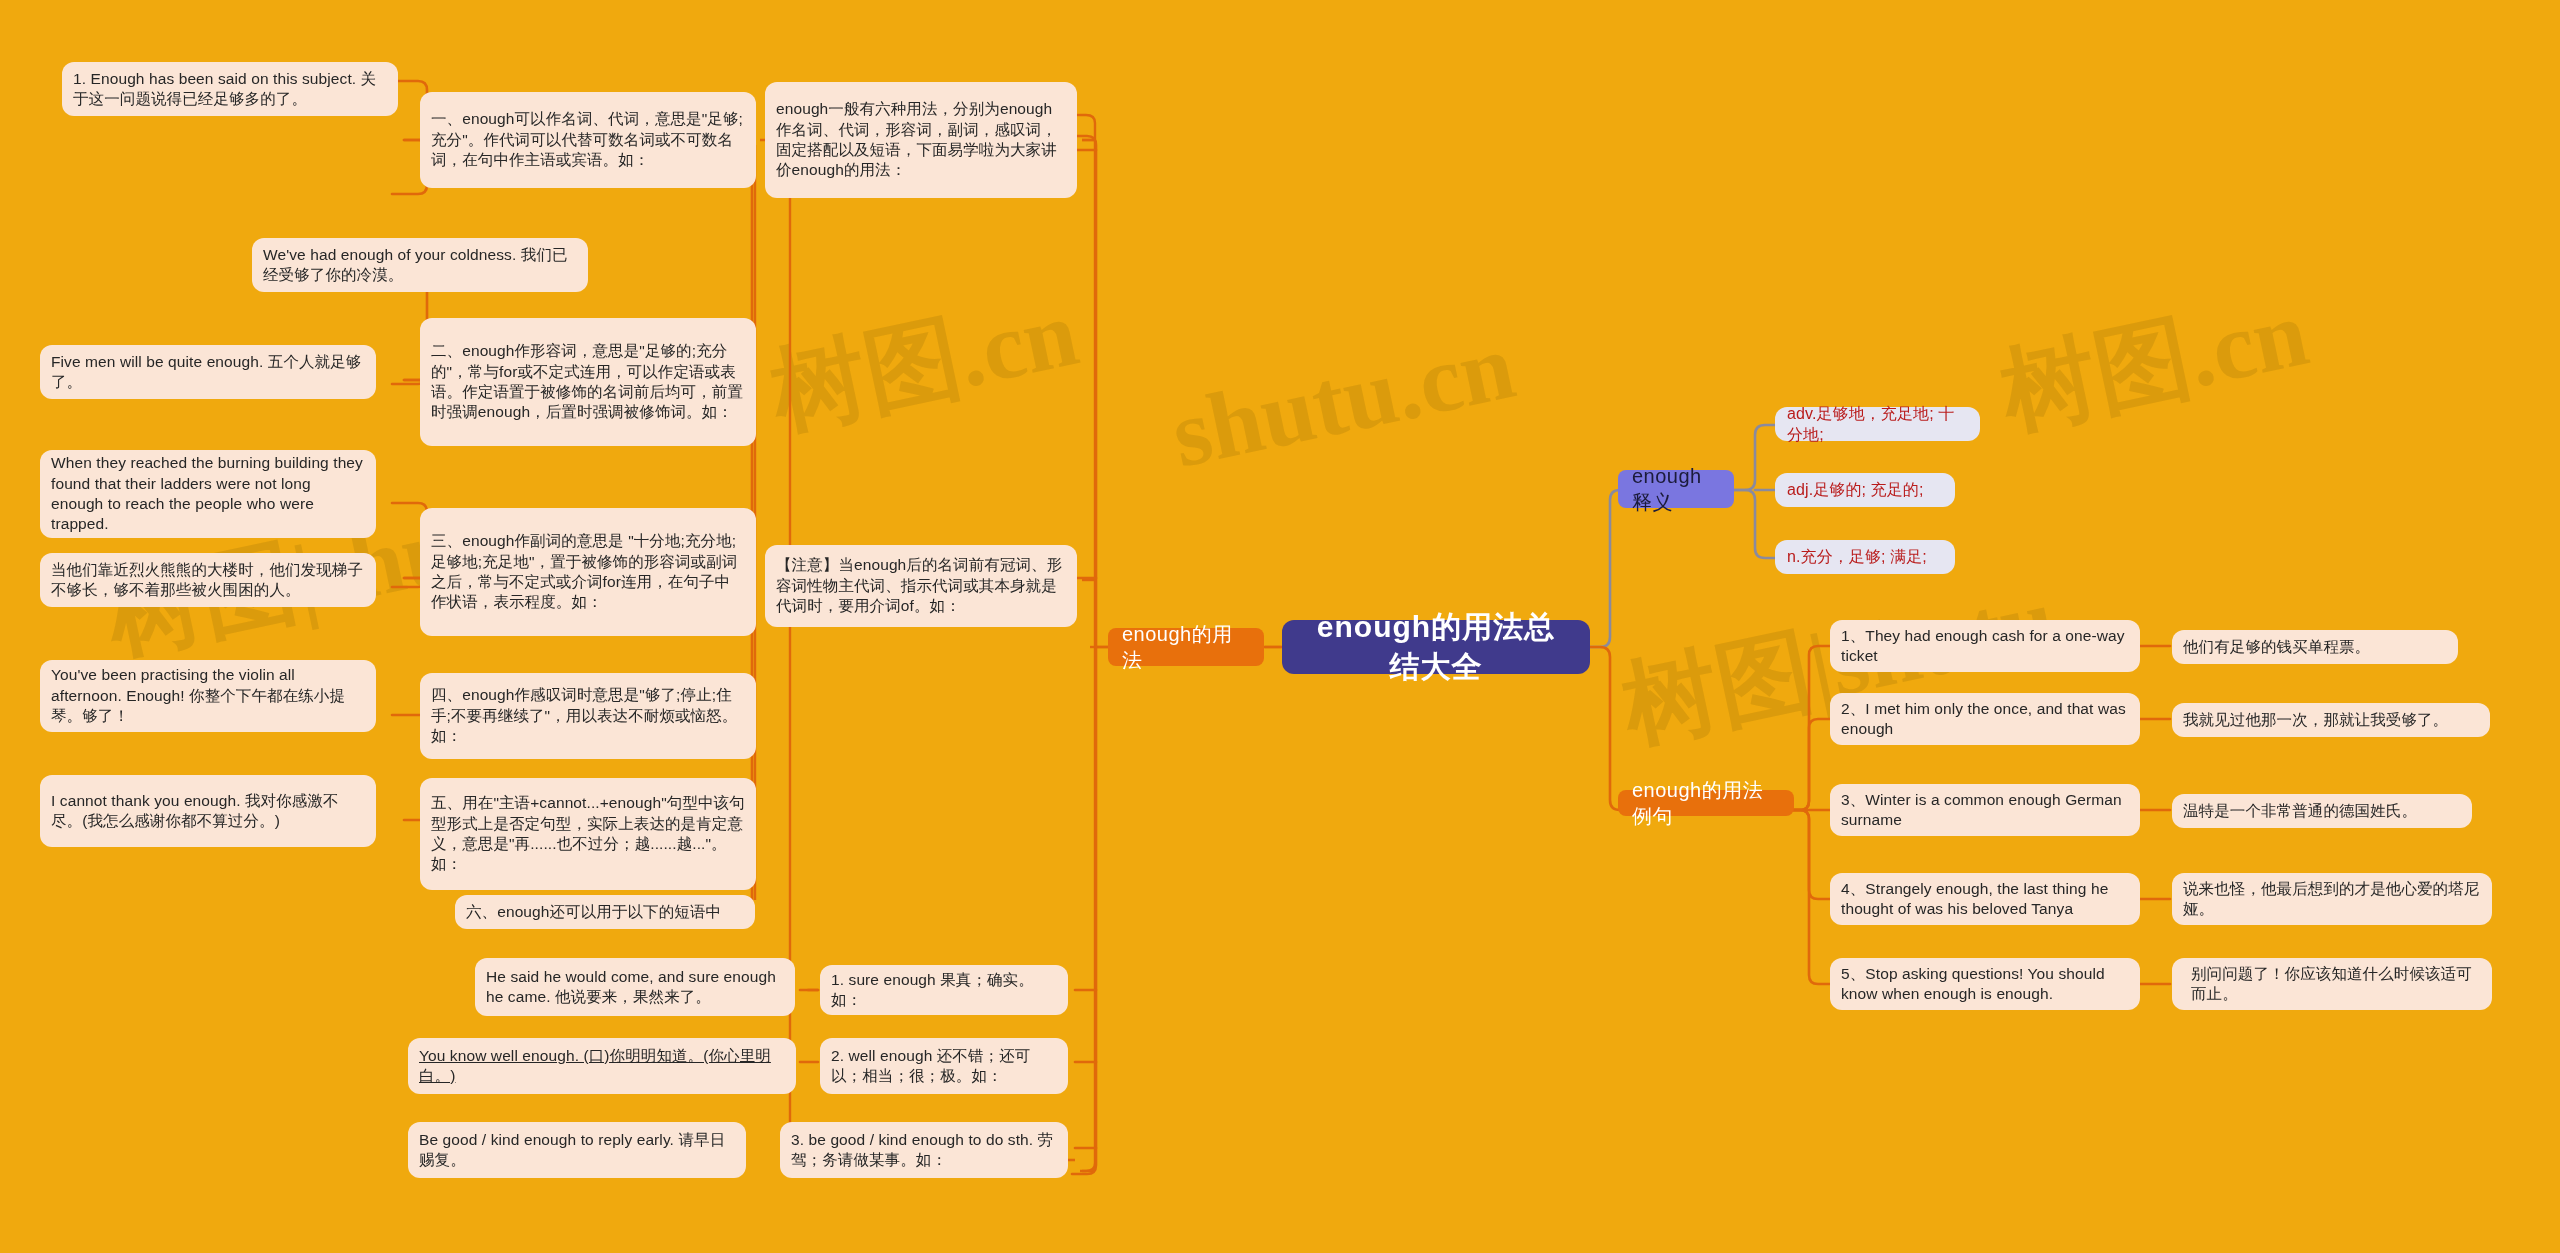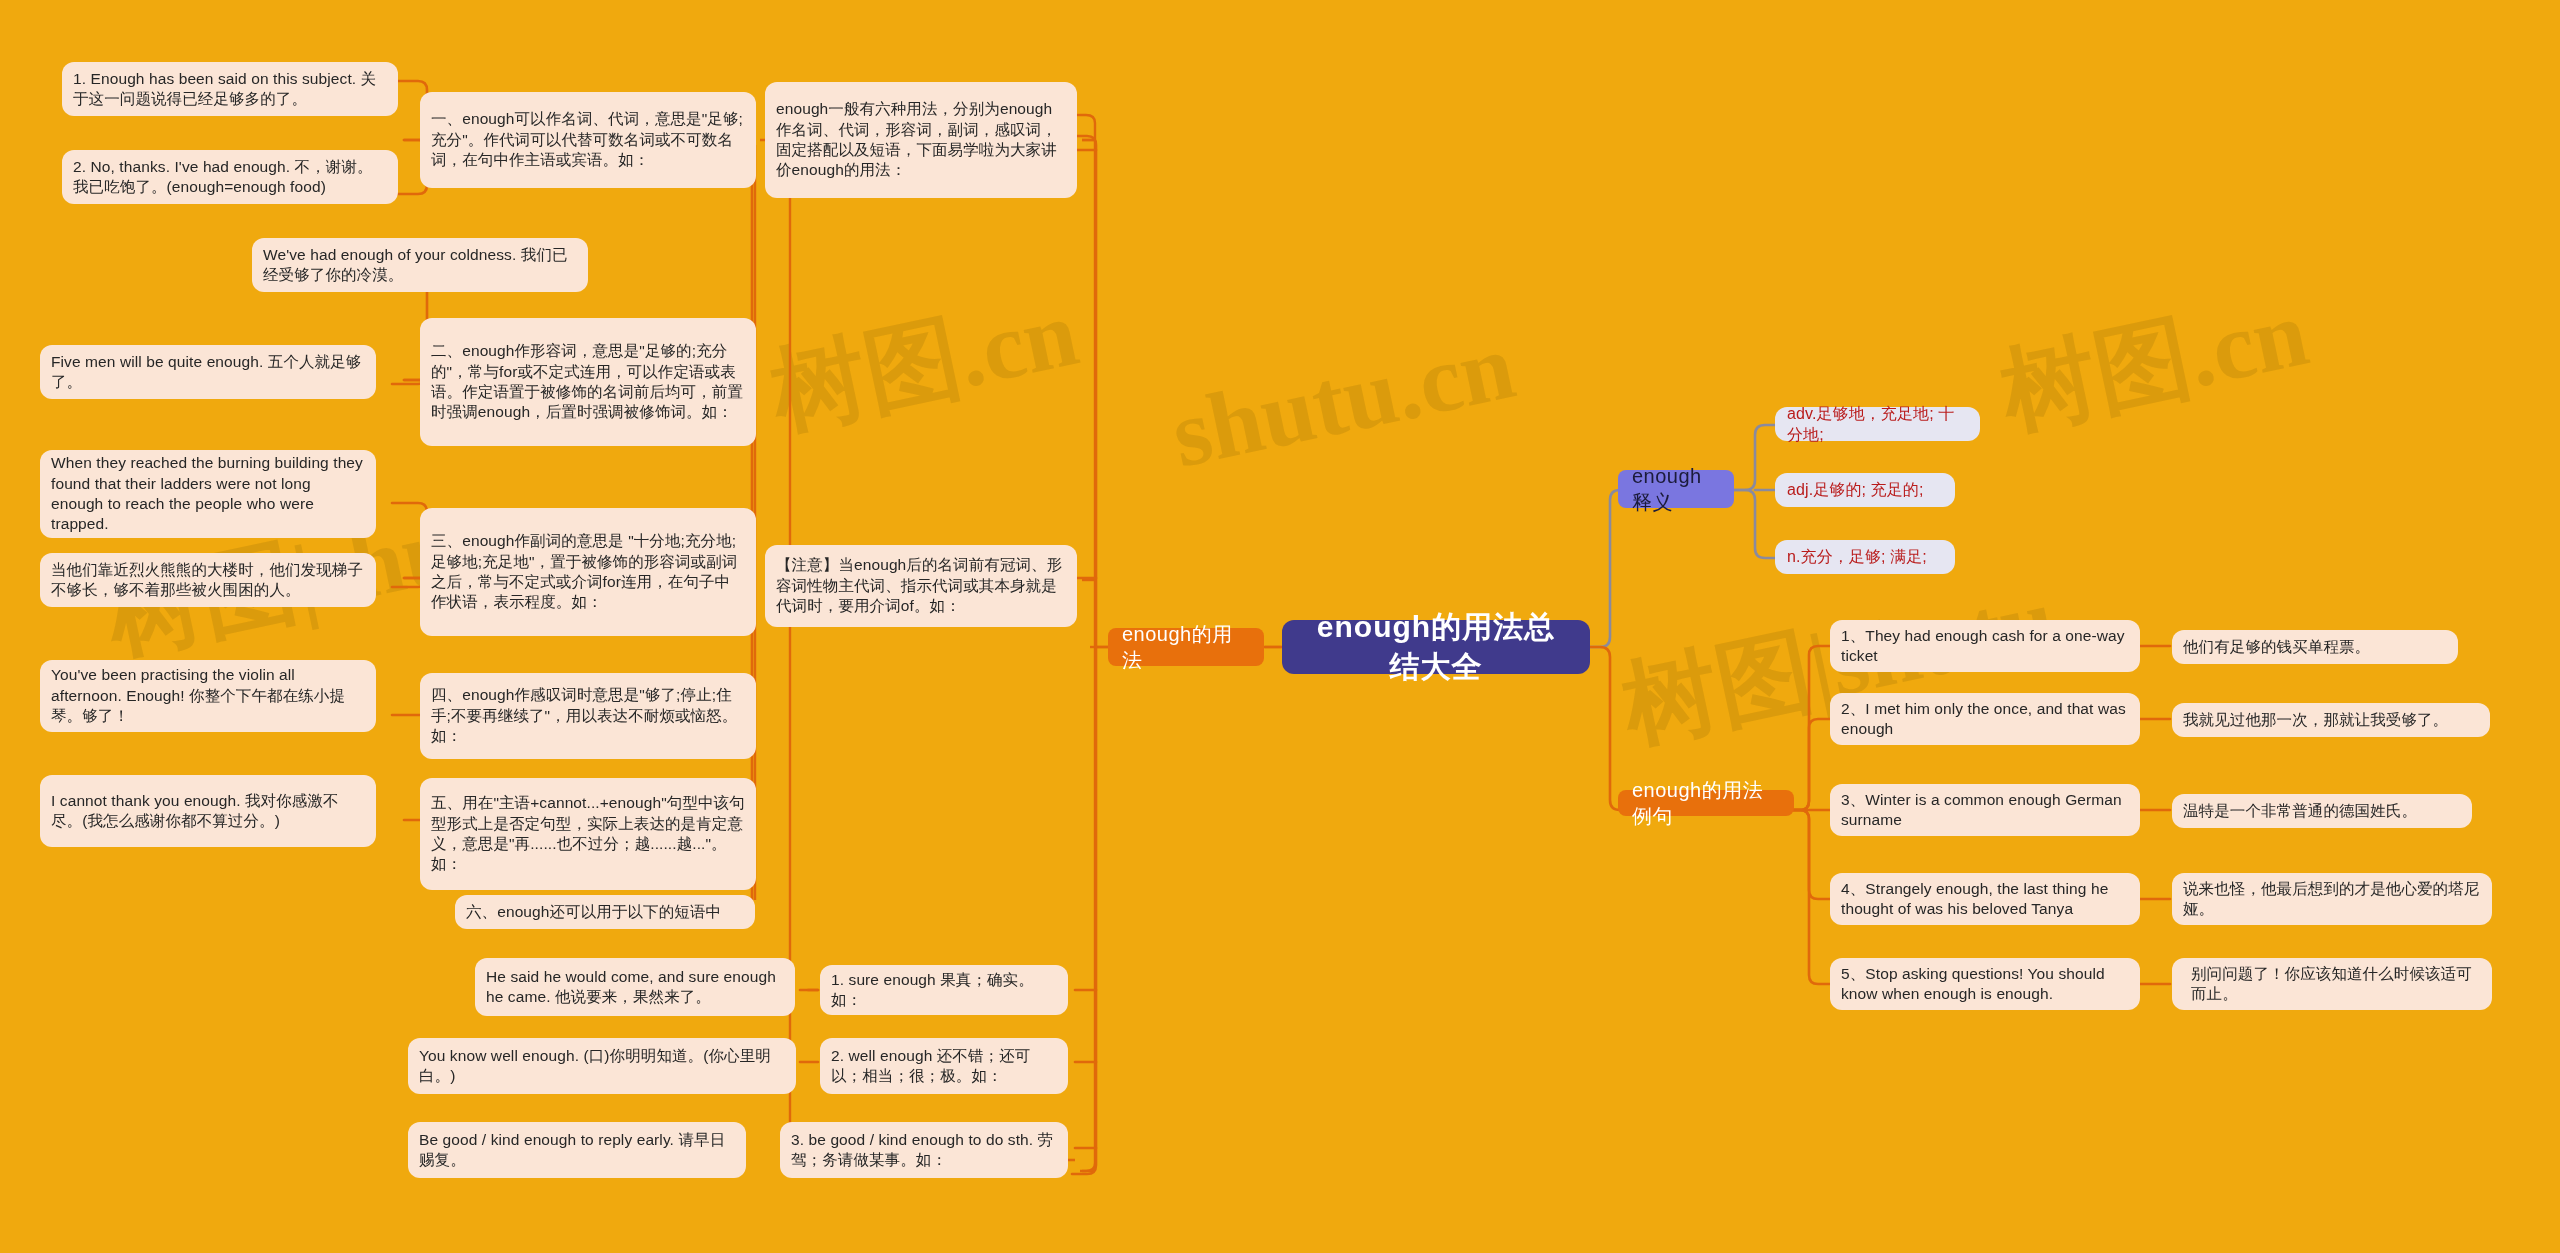--- a/index.html
+++ b/index.html
@@ -272,23 +272,20 @@
     <span class="txt">五、用在"主语+cannot...+enough"句型中该句型形式上是否定句型，实际上表达的是肯定意义，意思是"再......也不过分；越......越..."。如：</span>
   </div>
 
   <div class="node leaf" style="left:455px; top:895px; width:300px; height:34px;">
     <span class="txt">六、enough还可以用于以下的短语中</span>
   </div>
 
   <div class="node leaf" style="left:62px; top:62px; width:336px; height:54px;">
     <span class="txt">1. Enough has been said on this subject. 关于这一问题说得已经足够多的了。</span>
   </div>
-  <div class="node leaf" style="left:62px; top:150px; width:336px; height:54px;">
-    <span class="txt">2. No, thanks. I've had enough. 不，谢谢。我已吃饱了。(enough=enough food)</span>
-  </div>
 
   <div class="node leaf" style="left:252px; top:238px; width:336px; height:54px;">
     <span class="txt">We've had enough of your coldness. 我们已经受够了你的冷漠。</span>
   </div>
   <div class="node leaf" style="left:40px; top:345px; width:336px; height:54px;">
     <span class="txt">Five men will be quite enough. 五个人就足够了。</span>
   </div>
 
   <div class="node leaf" style="left:40px; top:450px; width:336px; height:88px;">
     <span class="txt">When they reached the burning building they found that their ladders were not long enough to reach the people who were trapped.</span>
@@ -308,21 +305,21 @@
   <div class="node leaf" style="left:820px; top:965px; width:248px; height:50px;">
     <span class="txt">1. sure enough 果真；确实。如：</span>
   </div>
   <div class="node leaf" style="left:475px; top:958px; width:320px; height:58px;">
     <span class="txt">He said he would come, and sure enough he came. 他说要来，果然来了。</span>
   </div>
 
   <div class="node leaf" style="left:820px; top:1038px; width:248px; height:56px;">
     <span class="txt">2. well enough 还不错；还可以；相当；很；极。如：</span>
   </div>
-  <div class="node leaf" style="left:408px; top:1038px; width:388px; height:56px;">
+  <div class="node leaf" style="left:408px; top:1038px; width:388px; height:56px;text-decoration:underline;">
     <span class="txt">You know well enough. (口)你明明知道。(你心里明白。)</span>
   </div>
 
   <div class="node leaf" style="left:780px; top:1122px; width:288px; height:56px;">
     <span class="txt">3. be good / kind enough to do sth. 劳驾；务请做某事。如：</span>
   </div>
   <div class="node leaf" style="left:408px; top:1122px; width:338px; height:56px;">
     <span class="txt">Be good / kind enough to reply early. 请早日赐复。</span>
   </div>
 

